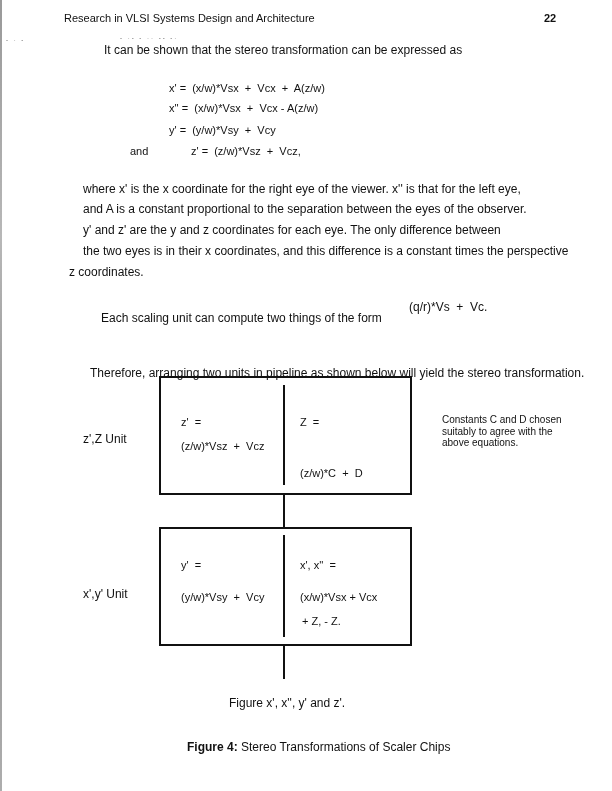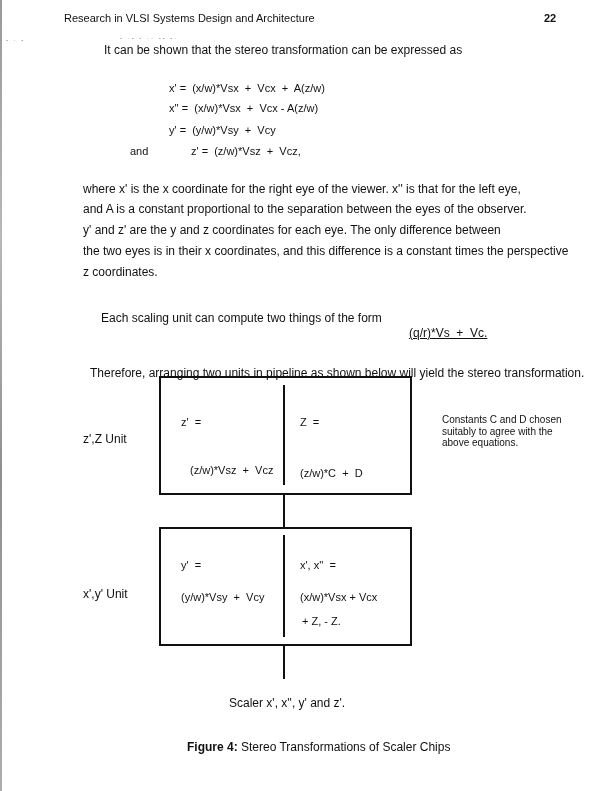--- a/index.html
+++ b/index.html
@@ -53,53 +53,53 @@
     <span>z'</span>
     <span style="white-space:pre;">=  (z/w)*Vsz  +  Vcz,</span>
   </div>
 </div>
 
 <div>
   <div class="abs body-text" style="left:83px; top:182px;">where x' is the x coordinate for the right eye of the viewer. x'' is that for the left eye,</div>
   <div class="abs body-text" style="left:83px; top:202px;">and A is a constant proportional to the separation between the eyes of the observer.</div>
   <div class="abs body-text" style="left:83px; top:223px;">y' and z' are the y and z coordinates for each eye. The only difference between</div>
   <div class="abs body-text" style="left:83px; top:244px;">the two eyes is in their x coordinates, and this difference is a constant times the perspective</div>
-  <div class="abs body-text" style="left:83px; top:265px;text-align:right;">z coordinates.</div>
+  <div class="abs body-text" style="left:69px; top:265px;text-align:right;">z coordinates.</div>
 </div>
 
 <div class="abs body-text" style="left:101px; top:311px;">Each scaling unit can compute two things of the form</div>
-<div class="abs body-text" style="left:409px; top:326px; white-space:pre;text-decoration:underline;">(q/r)*Vs  +  Vc.</div>
+<div class="abs body-text" style="left:409px; top:300px; white-space:pre;">(q/r)*Vs  +  Vc.</div>
 <div class="abs body-text" style="left:90px; top:334px;margin-top:32px;">Therefore, arranging two units in pipeline as shown below will yield the stereo transformation.</div>
 
 <div>
 
   <div class="abs body-text" style="left:83px; top:432px;">z',Z Unit</div>
   <div class="box" style="left:159px; top:376px; width:253px; height:119px;"></div>
   <div class="vline" style="left:283px; top:385px; height:100px;"></div>
   <div class="abs eq" style="left:181px; top:416px; white-space:pre;">z'  =</div>
-  <div class="abs eq" style="left:181px; top:464px; white-space:pre;margin-left:9px;">(z/w)*Vsz  +  Vcz</div>
+  <div class="abs eq" style="left:181px; top:440px; white-space:pre;">(z/w)*Vsz  +  Vcz</div>
   <div class="abs eq" style="left:300px; top:416px; white-space:pre;">Z  =</div>
   <div class="abs eq" style="left:300px; top:440px; white-space:pre;margin-top:27px;">(z/w)*C  +  D</div>
   <div class="abs" style="left:442px; top:414px; font-size:10px; line-height:11.5px;">
     <div>Constants C and D chosen</div>
     <div>suitably to agree with the</div>
     <div>above equations.</div>
   </div>
 
   <div class="vline" style="left:283px; top:494px; height:34px;"></div>
 
   <div class="abs body-text" style="left:83px; top:587px;">x',y' Unit</div>
   <div class="box" style="left:159px; top:527px; width:253px; height:119px;"></div>
   <div class="vline" style="left:283px; top:535px; height:102px;"></div>
   <div class="abs eq" style="left:181px; top:559px; white-space:pre;">y'  =</div>
   <div class="abs eq" style="left:181px; top:591px; white-space:pre;">(y/w)*Vsy  +  Vcy</div>
   <div class="abs eq" style="left:300px; top:559px; white-space:pre;">x', x''  =</div>
   <div class="abs eq" style="left:300px; top:591px; white-space:pre;">(x/w)*Vsx + Vcx</div>
   <div class="abs eq" style="left:302px; top:615px; white-space:pre;">+ Z, - Z.</div>
 
   <div class="vline" style="left:283px; top:645px; height:34px;"></div>
-  <div class="abs body-text" style="left:229px; top:696px;">Scaler x', x'', y' and z'.</div>
+  <div class="abs body-text" style="left:229px; top:696px;">Figure x', x'', y' and z'.</div>
 </div>
 
 <div class="abs body-text" style="left:187px; top:740px;">
   <span class="caption-label">Figure 4:</span>
   <span>Stereo Transformations of Scaler Chips</span>
 </div>
 
 </body></html>

